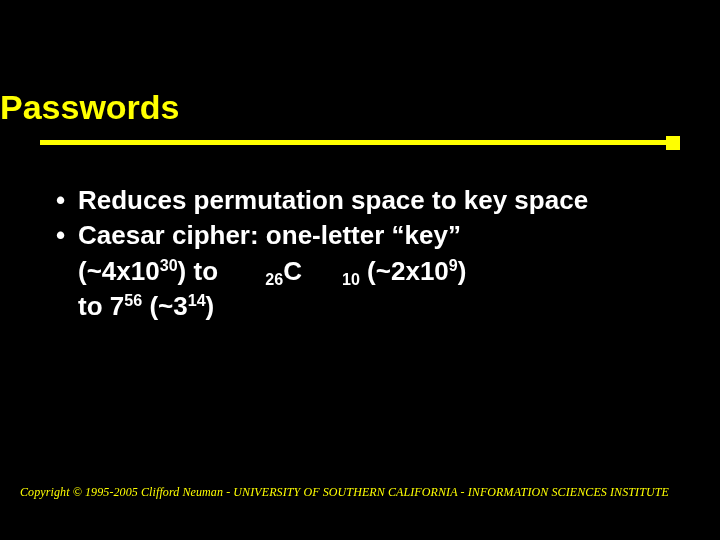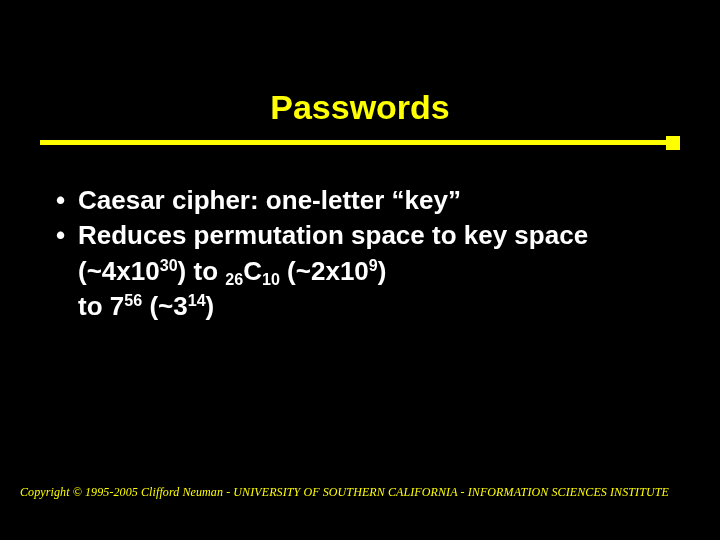--- a/index.html
+++ b/index.html
@@ -16,21 +16,21 @@
     position: relative;
     width: 720px;
     height: 540px;
     box-sizing: border-box;
   }
   .title-wrap {
     position: absolute;
     top: 88px;
     left: 0;
     width: 720px;
-    text-align: center;
+    text-align: left;
   }
   .title {
     color: #ffff00;
     font-weight: 900;
     font-size: 34px;
     letter-spacing: 0px;
   }
   .rule-wrap {
     position: absolute;
     top: 136px;
@@ -72,20 +72,21 @@
     width: 22px;
   }
   .nodot {
     display: inline-block;
     width: 22px;
   }
   .sub {
     font-size: 0.62em;
     position: relative;
     top: 0.35em;
+    margin-left: 40px;
   }
   .sup {
     font-size: 0.62em;
     position: relative;
     top: -0.55em;
   }
   .supsup {
     font-size: 0.45em;
     position: relative;
     top: -1.6em;
@@ -111,25 +112,25 @@
   </div>
 
   <div class="rule-wrap">
     <div class="rule-line"></div>
     <div class="rule-box"></div>
   </div>
 
   <div class="body">
 
     <div class="bullet">
-      <span class="dot">•</span><span>Caesar cipher: one-letter “key”</span>
+      <span class="dot">•</span><span>Reduces permutation space to key space</span>
     </div>
 
     <div class="bullet">
-      <span class="dot">•</span><span>Reduces permutation space to key space</span>
+      <span class="dot">•</span><span>Caesar cipher: one-letter “key”</span>
     </div>
 
     <div class="bullet">
       <span class="nodot"></span><span>(~4x10</span><span class="sup">30</span><span>) to </span><span class="sub">26</span><span>C</span><span class="sub">10</span><span> (~2x10</span><span class="sup">9</span><span>)</span>
     </div>
 
     <div class="bullet">
       <span class="nodot"></span><span>to 7</span><span class="sup">56</span><span> (~3</span><span class="sup">14</span><span>)</span>
     </div>
 

